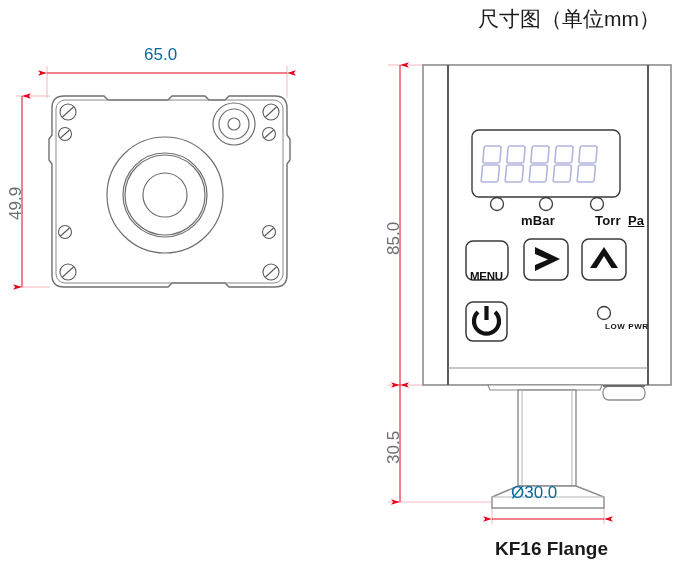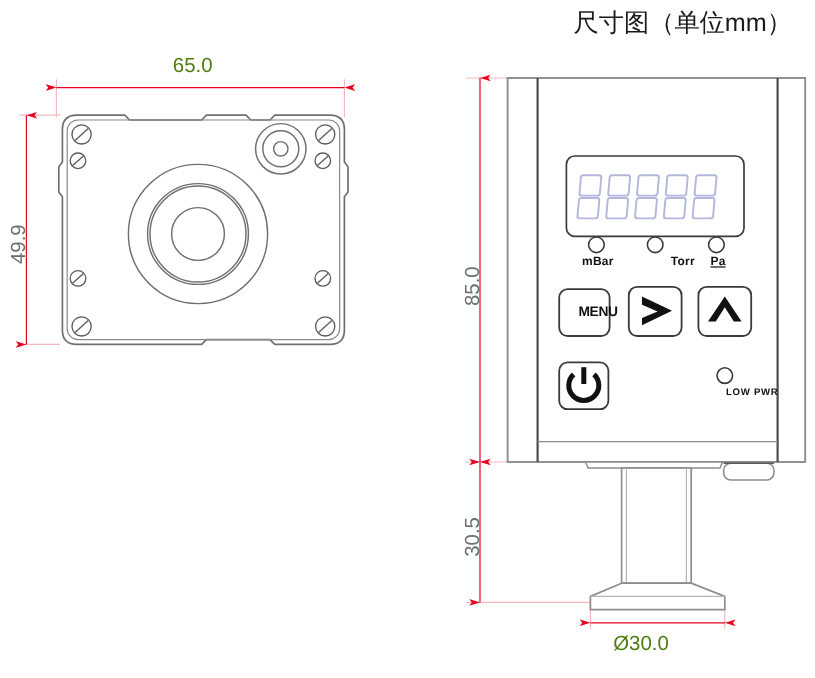--- a/index.html
+++ b/index.html
@@ -37,38 +37,39 @@
     position: absolute;
     white-space: nowrap;
   }
   .title-txt {
     font-size: 21px;
     color: #1a1a1a;
     letter-spacing: 0px;
   }
   .dim-txt {
     font-size: 17px;
-    color: #4d7c0f;
+    color: #0369a1;
   }
   .dim-txt-vert {
     font-size: 17px;
     color: #6e6e6e;
     transform-origin: left top;
     transform: rotate(-90deg);
   }
   .flange-txt {
     font-size: 19px;
     color: #1a1a1a;
     font-weight: 600;
   }
   .led-txt {
-    font-size: 10px;
+    font-size: 13px;
     color: #111111;
     font-weight: 700;
     letter-spacing: 0.2px;
+    margin-left: 36px;
   }
   .lowpwr-txt {
     font-size: 8px;
     color: #111111;
     font-weight: 700;
     letter-spacing: 0.6px;
   }
   .menu-txt {
     font-size: 11.5px;
     color: #111111;
@@ -299,26 +300,27 @@
     <div class="txt title-txt" style="left:478px; top:5px;">尺寸图（单位mm）</div>
 
     <div class="txt dim-txt" style="left:144px; top:45px;">65.0</div>
 
     <div class="txt dim-txt-vert" style="left:6px; top:220px;">49.9</div>
 
     <div class="txt dim-txt-vert" style="left:384px; top:255px;">85.0</div>
 
     <div class="txt dim-txt-vert" style="left:384px; top:464px;">30.5</div>
 
-    <div class="txt dim-txt" style="left:511px; top:527px;">Ø30.0</div>
-
+    <div class="txt dim-txt" style="left:511px; top:483px;">Ø30.0</div>
+
+    <div class="txt flange-txt" style="left:495px; top:538px;">KF16 Flange</div>
 
     <div class="txt led-txt" style="left:485px; top:213px;">mBar</div>
 
     <div class="txt led-txt" style="left:559px; top:213px;">Torr</div>
 
     <div class="txt led-txt" style="left:592px; top:213px;text-decoration:underline;">Pa</div>
 
     <div class="txt lowpwr-txt" style="left:584px; top:322px;padding-left:21px;">LOW PWR</div>
 
-    <div class="txt menu-txt" style="left:470px; top:254px;margin-left:12px;">MENU</div>
+    <div class="txt menu-txt" style="left:470px; top:270px;">MENU</div>
   </div>
 </div>
 
 </body></html>

